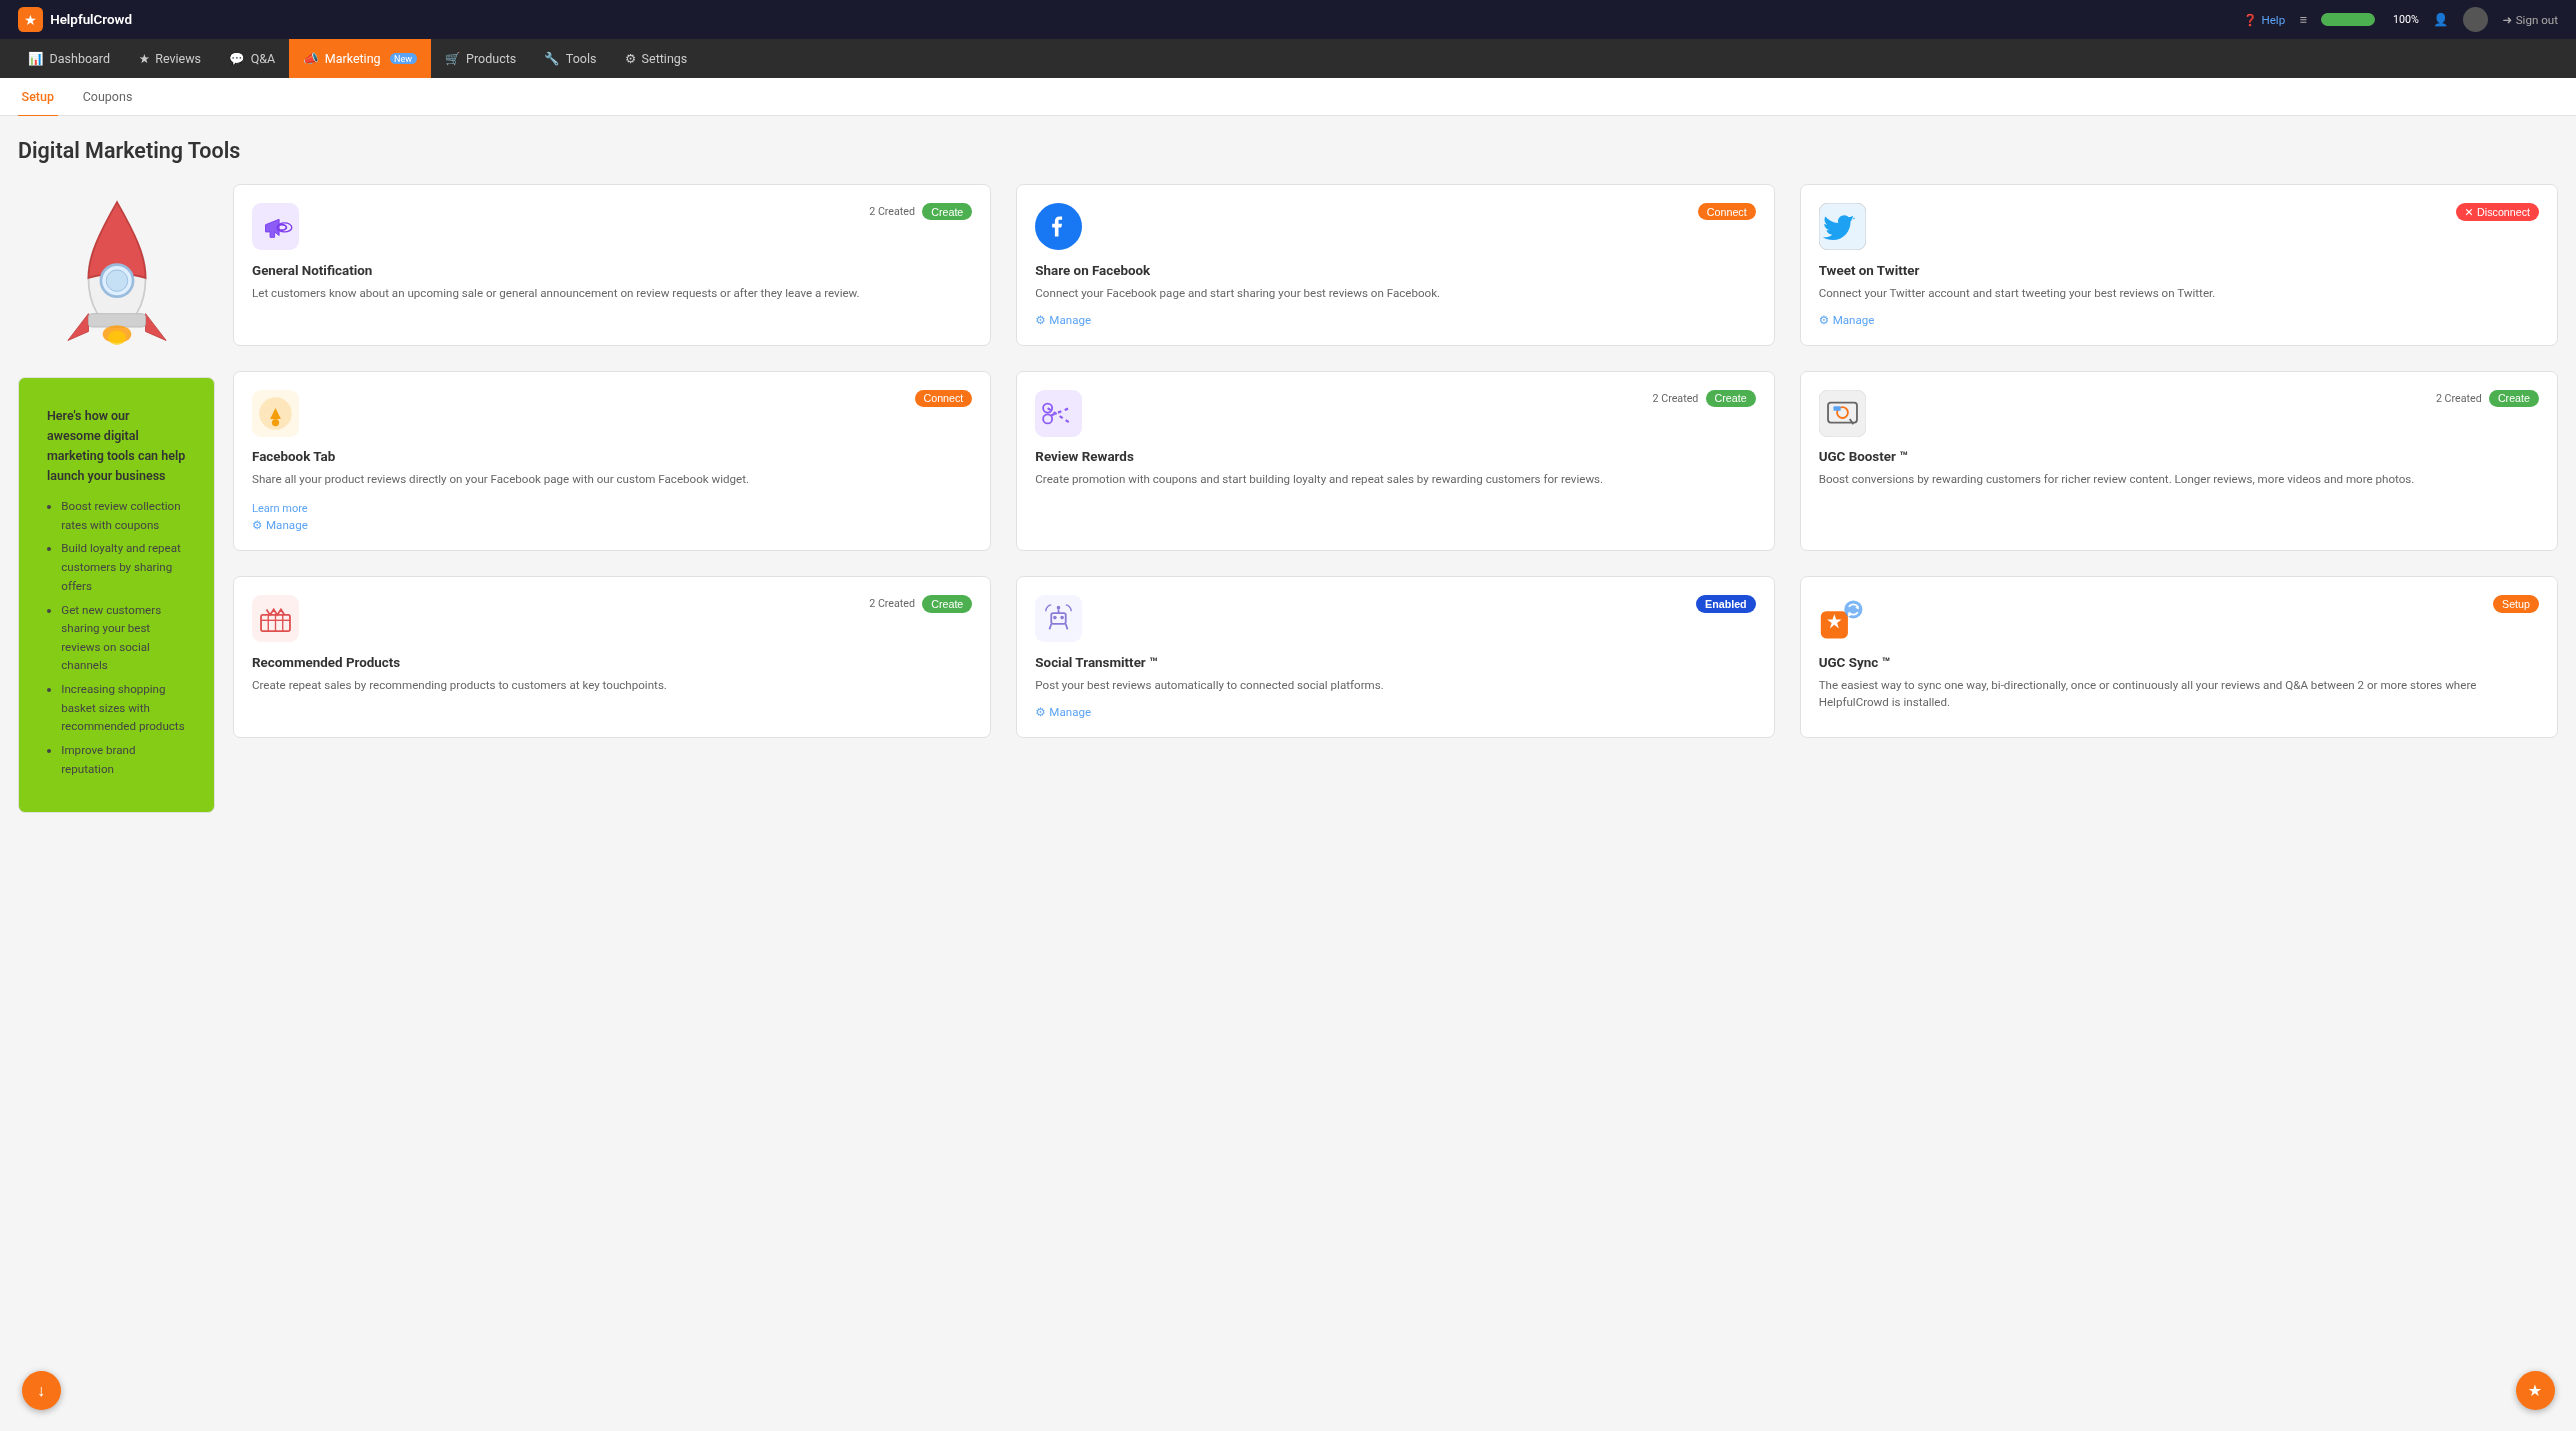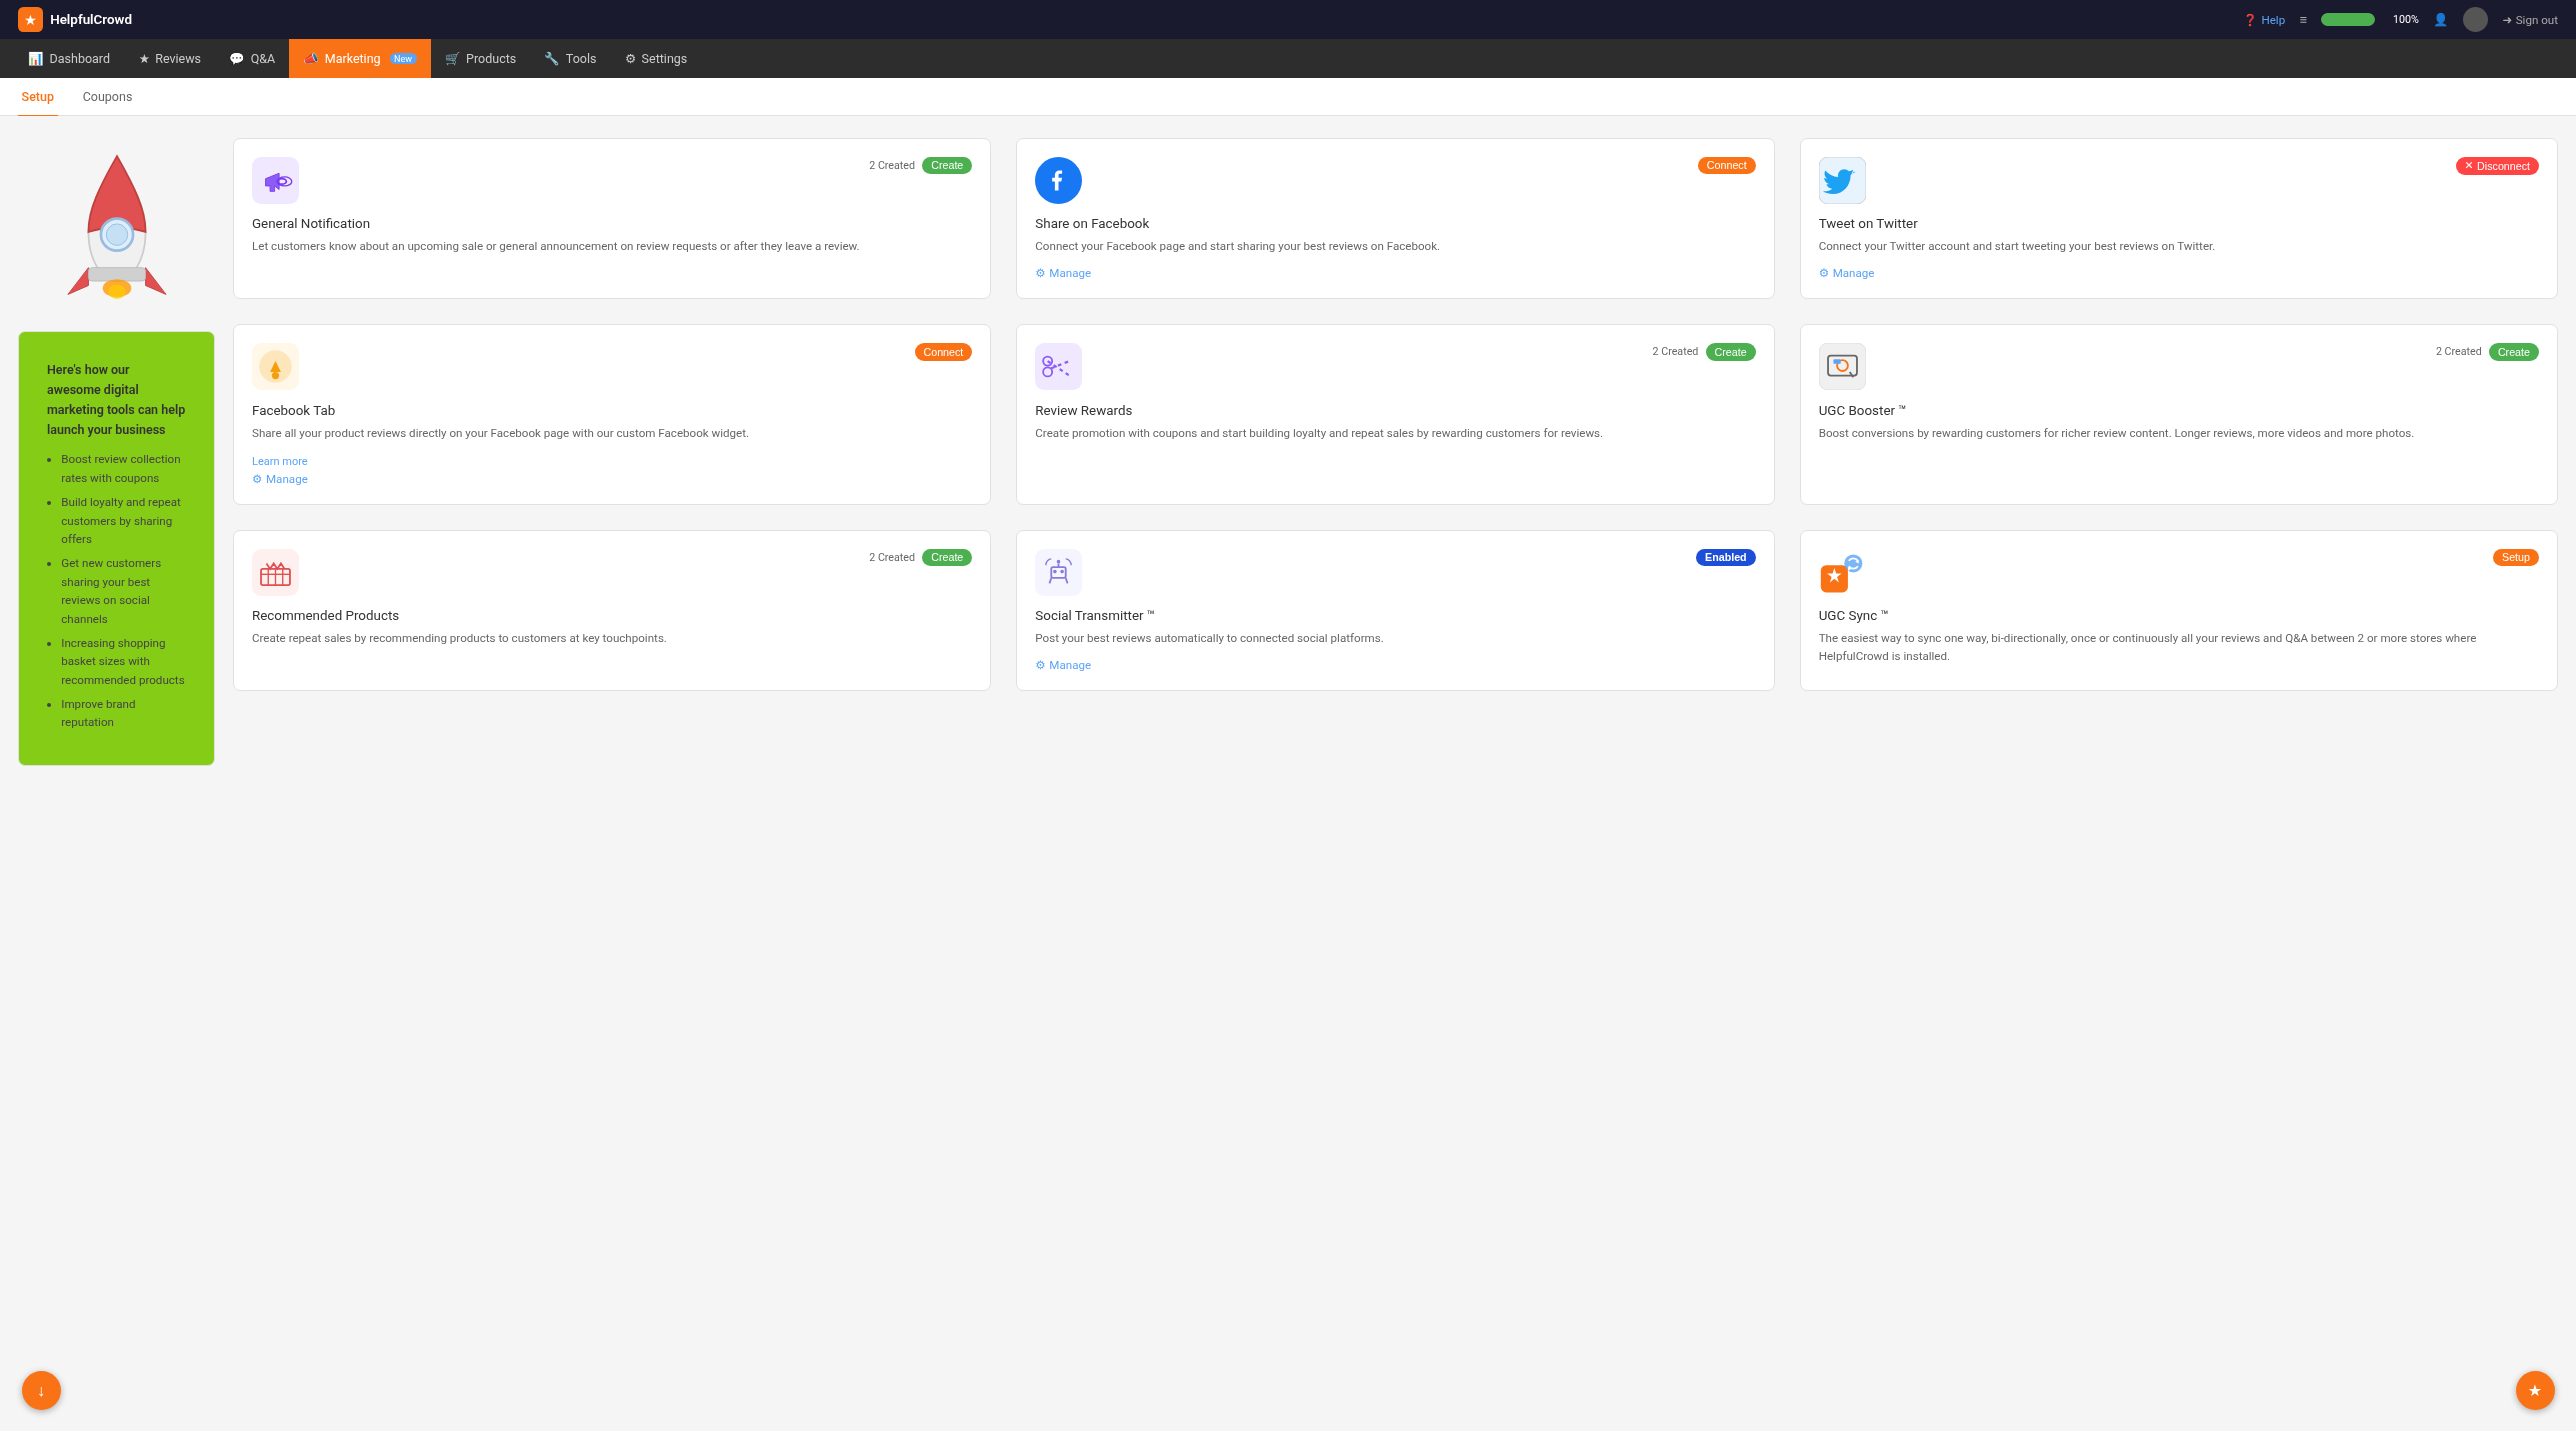--- a/index.html
+++ b/index.html
@@ -47,21 +47,21 @@
     .cards-grid { flex: 1; display: grid; grid-template-columns: repeat(3, 1fr); gap: 25px; }
     .card { background: white; border: 0.9px solid #e0e0e0; border-radius: 7.2px; padding: 18px; position: relative; }
     .card-header { display: flex; justify-content: space-between; align-items: flex-start; margin-bottom: 12.5px; }
     .card-actions { display: flex; align-items: center; gap: 7.2px; }
     .badge-created { font-size: 10.7px; color: #666; }
     .btn-create { background: #4caf50; color: white; border: none; border-radius: 10.7px; padding: 2.7px 9px; font-size: 10.7px; cursor: pointer; }
     .btn-connect { background: #f97316; color: white; border: none; border-radius: 10.7px; padding: 2.7px 9px; font-size: 10.7px; cursor: pointer; }
     .btn-disconnect { background: #ff4444; color: white; border: none; border-radius: 10.7px; padding: 2.7px 9px; font-size: 10.7px; cursor: pointer; display: flex; align-items: center; gap: 3.6px; }
     .btn-enabled { background: #1d4ed8; color: white; border: none; border-radius: 10.7px; padding: 2.7px 9px; font-size: 10.7px; cursor: pointer; font-weight: bold; }
     .btn-setup { background: #f97316; color: white; border: none; border-radius: 10.7px; padding: 2.7px 9px; font-size: 10.7px; cursor: pointer; }
-    .card-title { font-size: 13.4px; font-weight: 400; color: #333; margin-bottom: 7.2px; }
+    .card-title { font-size: 13.4px; font-weight: 700; color: #333; margin-bottom: 7.2px; }
     .card-desc { font-size: 11.6px; color: #666; line-height: 1.5; }
     .card-footer { margin-top: 10.7px; }
     .manage-link { color: #5ba4f5; font-size: 11.6px; text-decoration: none; display: flex; align-items: center; gap: 3.6px; }
     .learn-link { color: #5ba4f5; font-size: 11px; text-decoration: none; margin-top: 25px; }
 
     
     .fab-bottom-left { position: fixed; bottom: 21.5px; left: 21.5px; width: 39px; height: 39px; background: #f97316; border-radius: 50%; display: flex; align-items: center; justify-content: center; cursor: pointer; box-shadow: 0 1.8px 7.2px rgba(0,0,0,0.3); color: white; font-size: 16px; }
     .fab-bottom-right { position: fixed; bottom: 21.5px; right: 21.5px; width: 39px; height: 39px; background: #f97316; border-radius: 50%; display: flex; align-items: center; justify-content: center; cursor: pointer; box-shadow: 0 1.8px 7.2px rgba(0,0,0,0.3); color: white; font-size: 16px; }
   </style>
 </head>
@@ -128,20 +128,21 @@
 <div class="sub-nav">
   <div class="sub-nav-item active">
     <span>Setup</span>
   </div>
   <div class="sub-nav-item">
     <span>Coupons</span>
   </div>
 </div>
 
 <div class="main-content">
+  <h1 class="page-title">Digital Marketing Tools</h1>
 
   <div class="content-layout">
 
     <div class="sidebar">
       <div class="rocket-container">
 
         <svg width="116" height="179" viewBox="0 0 130 200" xmlns="http://www.w3.org/2000/svg">
 
           <ellipse cx="65" cy="105" rx="32" ry="55" fill="#f0f0f0" stroke="#ccc" stroke-width="2"></ellipse>
 

